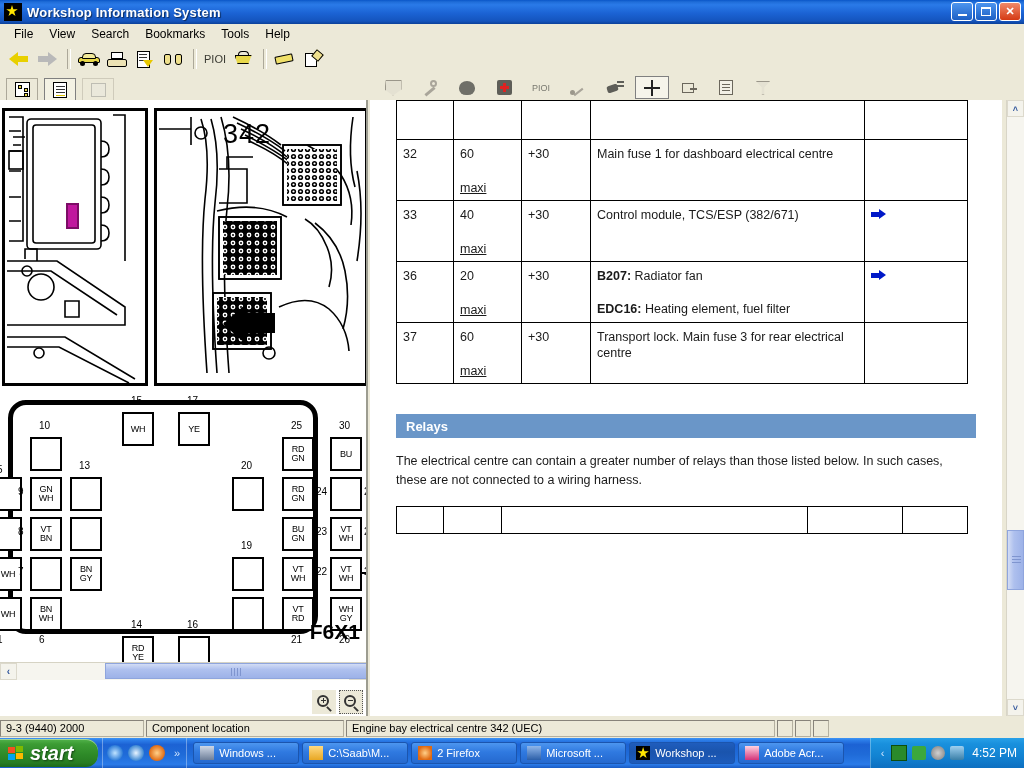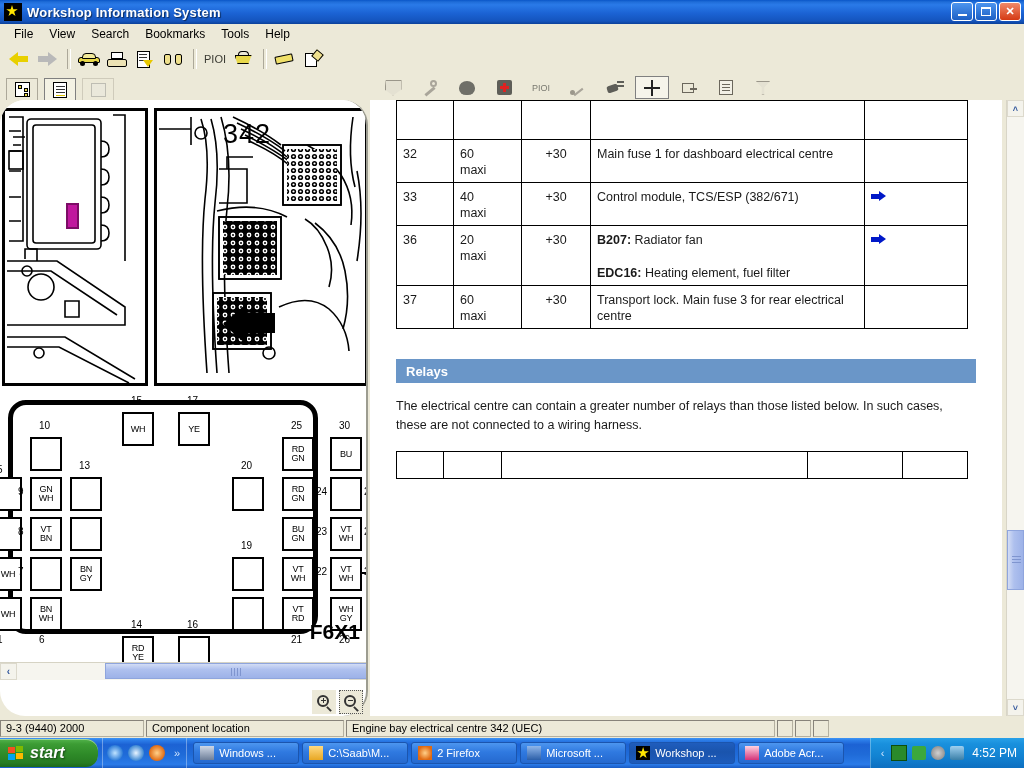--- a/index.html
+++ b/index.html
@@ -144,21 +144,21 @@
   .g-note{width:15px;height:14px;position:relative;}
   .g-note:before{content:"";position:absolute;left:0;top:2px;width:12px;height:10px;border:1px solid #6b675c;box-sizing:border-box;}
   .g-note:after{content:"";position:absolute;right:0;top:7px;width:7px;height:2px;background:#6b675c;}
   .g-list{width:14px;height:15px;border:1px solid #6b675c;box-sizing:border-box;position:relative;background:#f2f0e6;}
   .g-list .r{position:absolute;left:2px;width:8px;height:1px;background:#6b675c;}
   .g-funnel{width:15px;height:14px;border:1px solid #9a968a;box-sizing:border-box;
     clip-path:polygon(0 0,100% 0,58% 50%,58% 100%,42% 100%,42% 50%);background:#e4e1d2;}
 
   
   .leftpane{position:absolute;left:0;top:100px;width:368px;height:616px;background:#fff;
-    border-right:2px solid #9c9c90;box-sizing:border-box;overflow:hidden;border-radius:25px;}
+    border-right:2px solid #9c9c90;box-sizing:border-box;overflow:hidden;}
   .lp-inner{position:absolute;left:0;top:0;width:368px;height:580px;background:#fff;}
 
   .illu-row{position:absolute;left:2px;top:8px;width:364px;height:282px;}
   .illu{position:absolute;top:0;height:278px;border:3px solid #000;background:#fff;box-sizing:border-box;overflow:hidden;}
   .illu.a{left:0;width:146px;}
   .illu.b{left:152px;width:214px;}
 
   .lbl342{position:absolute;left:66px;top:8px;font-size:27px;font-family:"Liberation Sans",sans-serif;color:#000;letter-spacing:1px;}
   .hl-pink{position:absolute;left:61px;top:92px;width:13px;height:26px;background:#c0179e;border:2px solid #7c0c66;box-sizing:border-box;}
 
@@ -201,24 +201,24 @@
 
   
   .rightpane{position:absolute;left:370px;top:100px;width:632px;height:616px;background:#fff;overflow:hidden;}
   .doc{position:absolute;left:26px;top:0;width:582px;}
 
   table.fuses{border-collapse:collapse;width:572px;table-layout:fixed;}
   table.fuses td{border:1px solid #000;vertical-align:top;padding:6px 6px 4px 6px;
     font-size:12.5px;color:#1a1a1a;line-height:16px;}
   td.c-no{width:44px;}
   td.c-amp{width:55px;}
-  td.c-ter{width:56px;text-align:center;}
+  td.c-ter{width:56px;}
   td.c-desc{}
   td.c-lnk{width:90px;}
-  .amp2{}
+  .amp2{margin-top:18px;text-decoration:underline;}
   .d2{margin-top:17px;}
   .bold{font-weight:bold;}
   .bluearrow{display:inline-block;width:15px;height:11px;position:relative;margin-top:2px;}
   .bluearrow:before{content:"";position:absolute;left:0;top:3px;width:9px;height:5px;background:#0018c8;}
   .bluearrow:after{content:"";position:absolute;right:0;top:0;width:0;height:0;
     border-top:5.5px solid transparent;border-bottom:5.5px solid transparent;border-left:7px solid #0018c8;}
   tr.partial td{height:28px;}
 
   .relaybar{margin-top:30px;width:580px;height:24px;background:#6a96c8;
     display:flex;align-items:center;padding-left:10px;box-sizing:border-box;
@@ -245,21 +245,21 @@
 
   
   .taskbar{position:absolute;left:0;top:738px;width:1024px;height:30px;
     background:linear-gradient(to bottom,#3d95f5 0%,#2b7ce8 8%,#1c62d4 22%,#1f6bd8 55%,#2a7ae8 88%,#1a5bc4 100%);
     display:flex;align-items:center;}
   .start{width:98px;height:28px;margin-left:0;
     background:linear-gradient(to bottom,#53b44c 0%,#3c9c34 18%,#2e8a28 55%,#277c22 85%,#1d6a1a 100%);
     border-radius:0 12px 12px 0;display:flex;align-items:center;box-shadow:inset 0 1px 0 rgba(255,255,255,.45);}
   .start .flag{width:16px;height:15px;margin-left:8px;margin-right:6px;position:relative;}
   .start .flag i{position:absolute;width:7px;height:6px;}
-  .start-txt{color:#fff;font-weight:bold;font-style:italic;font-size:16px;text-shadow:1px 1px 2px rgba(0,0,0,.5);}
+  .start-txt{color:#fff;font-weight:bold;font-style:italic;font-size:20px;text-shadow:1px 1px 2px rgba(0,0,0,.5);}
   .qlaunch{display:flex;align-items:center;height:30px;padding:0 4px;margin-left:4px;
     border-left:1px solid rgba(255,255,255,.35);border-right:1px solid rgba(255,255,255,.35);gap:5px;}
   .qicon{width:16px;height:16px;border-radius:50%;}
   .tasks{display:flex;align-items:center;gap:3px;margin-left:6px;}
   .task{height:22px;min-width:106px;max-width:112px;padding:0 6px;box-sizing:border-box;
     background:linear-gradient(to bottom,#4d96ef,#2f79e0 45%,#2569cf);border:1px solid #1b55ae;border-radius:3px;
     display:flex;align-items:center;color:#fff;font-size:11px;gap:5px;overflow:hidden;white-space:nowrap;}
   .task.active{background:linear-gradient(to bottom,#1f5dbd,#1a54ad 45%,#1d5bbb);}
   .task .ti{width:14px;height:14px;flex:none;}
   .tray{margin-left:auto;height:30px;display:flex;align-items:center;gap:5px;padding:0 7px;

